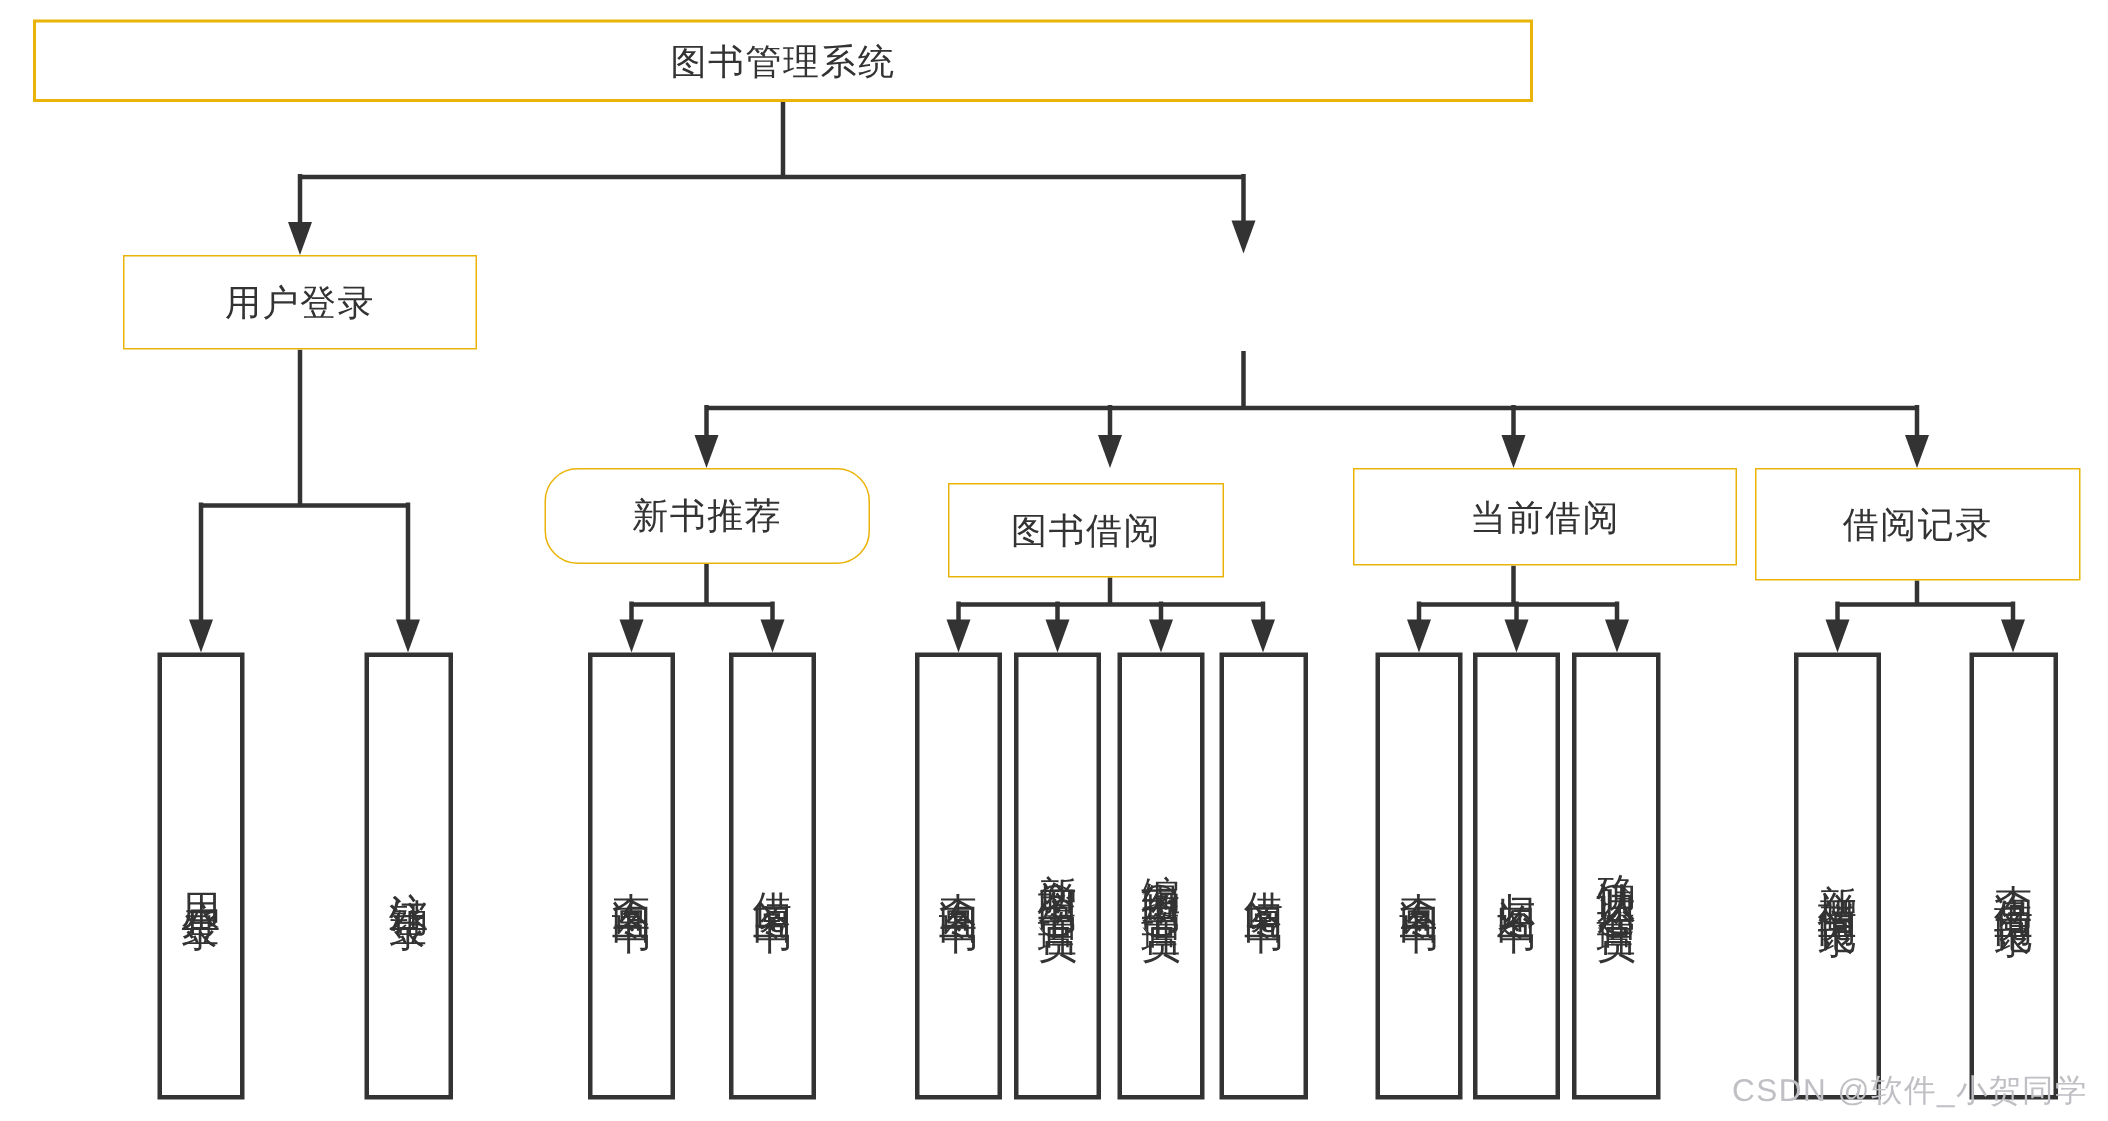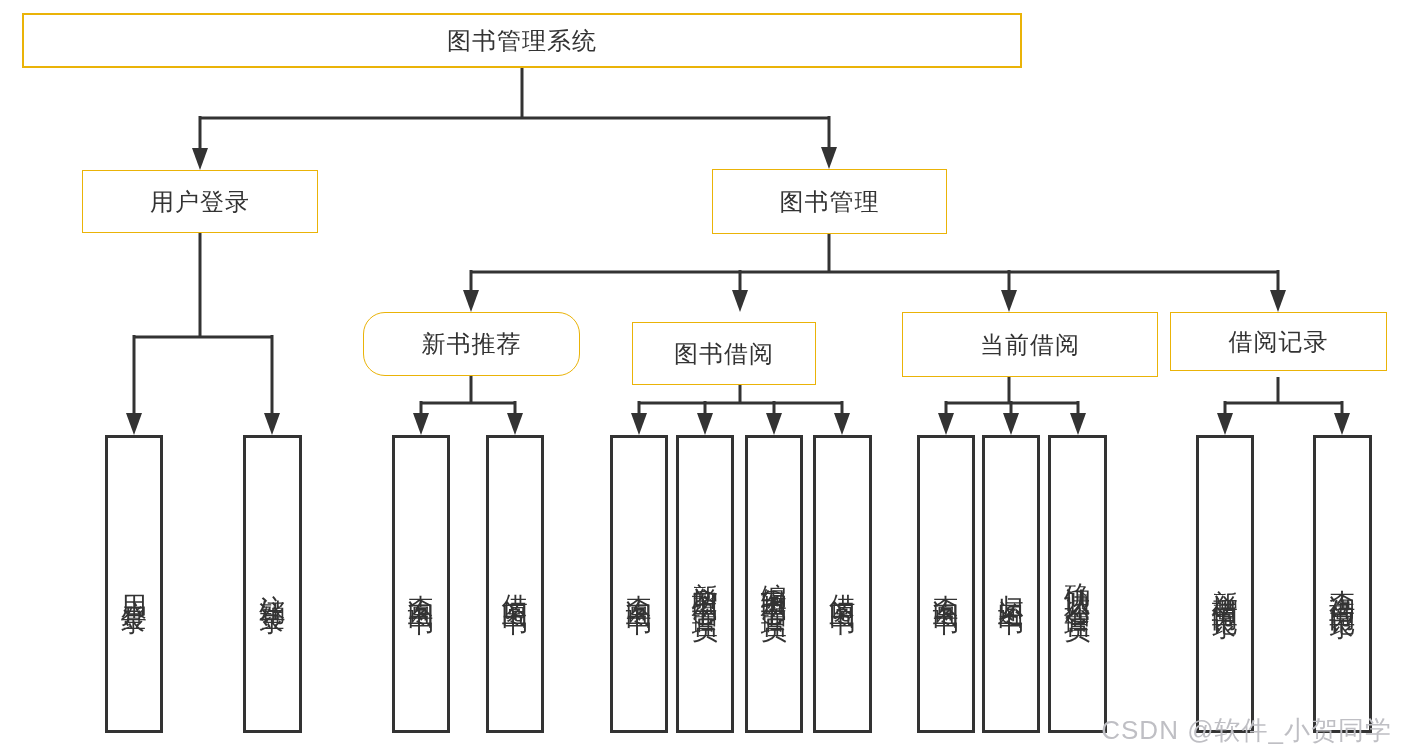--- a/index.html
+++ b/index.html
@@ -31,21 +31,21 @@
   }
   .leaf .vtext{
     writing-mode:vertical-rl;
     text-orientation:mixed;
     font-size:26px;color:#333;
     letter-spacing:5px;
     line-height:1.1;
   }
   .watermark{
     position:absolute;top:713px;right:13px;
-    font-size:26px;color:#bfbfc4;
+    font-size:21px;color:#bfbfc4;
     letter-spacing:1px;
     z-index:5;
     white-space:nowrap;
   }
 </style>
 </head>
 <body>
 
 <div class="stage">
 
@@ -115,34 +115,31 @@
     </g>
   </svg>
 
   <div class="node root" style="left:22px;top:13px;width:1000px;height:55px;">
     <span>图书管理系统</span>
   </div>
 
   <div class="node" style="left:82px;top:170px;width:236px;height:63px;">
     <span>用户登录</span>
   </div>
-  <div class="node" style="left:712px;top:169px;width:235px;height:65px;">
-    <span>图书管理</span>
-  </div>
 
   <div class="node" style="left:363px;top:312px;width:217px;height:64px;border-radius:22px;">
     <span>新书推荐</span>
   </div>
   <div class="node" style="left:632px;top:322px;width:184px;height:63px;">
     <span>图书借阅</span>
   </div>
   <div class="node" style="left:902px;top:312px;width:256px;height:65px;">
     <span>当前借阅</span>
   </div>
-  <div class="node" style="left:1170px;top:312px;width:217px;height:59px;">
+  <div class="node" style="left:1170px;top:312px;width:217px;height:75px;">
     <span>借阅记录</span>
   </div>
 
   <div class="leaf" style="left:105px;width:58px;">
     <span class="vtext">用户登录</span>
   </div>
   <div class="leaf" style="left:243px;width:59px;">
     <span class="vtext">注销登录</span>
   </div>
 

